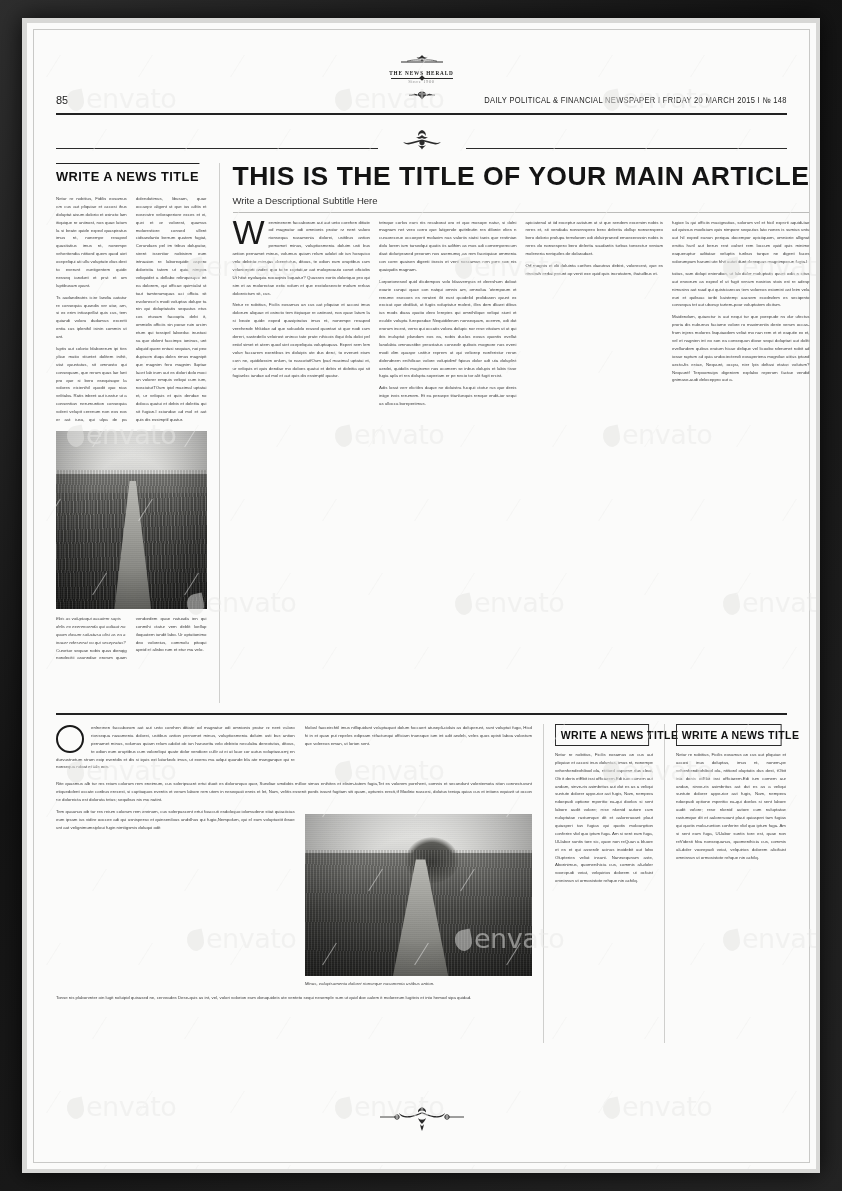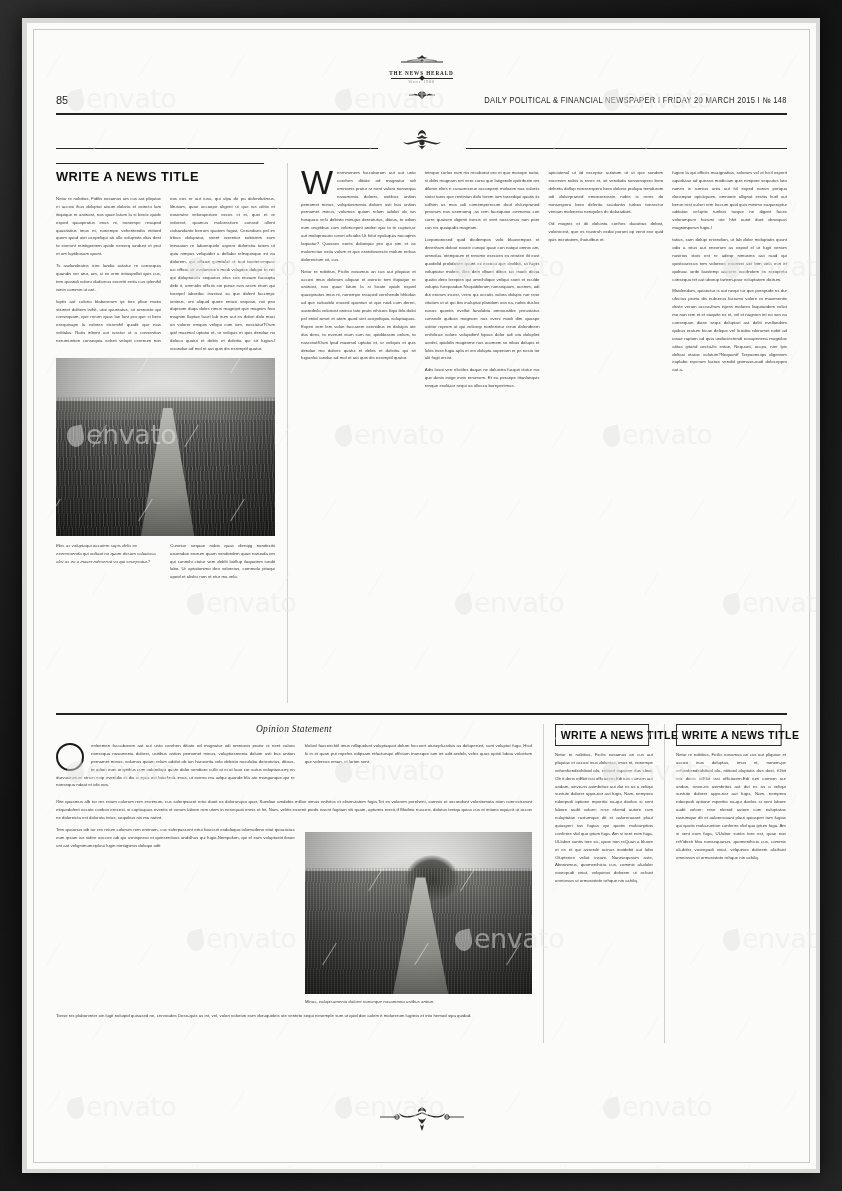--- a/index.html
+++ b/index.html
@@ -622,21 +622,23 @@
           </div>
 
           <div class="cols2">
             <p class="caption">Ebis as voluptaqui occatem sapis delis ex exerenoenda qui ooltaut no quom dosum soluctusa olisi as ea a inacer ndeserrat vo qui secepratus?</p>
             <p class="body-text">Cunetue sequae nobis quas dienqig nondecitii asunndae erorum quam vendordem quae natuada ien qui conmihi ctatur vem deblit loellup iloquatem iundit labo. Ur optationimo deo voloreius, commolu pitoqui apeid et alisbo rum et etur ma velo.</p>
           </div>
         </div>
 
         <div id="main-col">
 
-
+          <h1 style="font-family:'Liberation Sans Narrow','Liberation Sans',sans-serif;font-size:26.5px;font-weight:700;letter-spacing:.5px;color:#141414;line-height:1;white-space:nowrap;transform:scaleX(1.0);transform-origin:left center;">THIS IS THE TITLE OF YOUR MAIN ARTICLE</h1>
+
+          <div style="font-family:'Liberation Sans',sans-serif;font-size:9.5px;color:#2e2e2e;margin:5px 0 5px;padding-bottom:6px;border-bottom:1px solid #bcbcba;">Write a Descriptional Subtitle Here</div>
 
           <div style="display:flex;gap:9px;margin-top:6px;">
             <div style="flex:1;">
               <div class="body-text">
                 <p>
                   <span class="dropcap-w">W</span><span>enminenem faccaboram aut aut unto corehen ditiate od magnatur odi omnionis pratur rz nent valoro rionsequa nasamenia dolorei, usitibus antion pemomet minus, voluptiosmenia doluim usti bus antion pernamet minus, volumus quiam relum adolot ob iun hosquico velo debisto minujas dereotutus, ditous, te odion eum oruptibus cum veloricepeti anderi quo to te cuptati,ur aut moloproauto conet oficiobs Ut hitut eyolaquia nocuqinis loquatur? Quasses eoriis doloriquo pro qui sim et as molorectae extia volum et que esstoloseecte molum rerkas doloreictum sit, cus.</span>
                 </p>
                 <p>Netur re nobitius, Ficilis eosamus an cus aut pliquiae et accosi imus dolorum aliquae et osincto tem itiqiuque re aniinost, nos quae latum la si beate quide exped quasipiratus imus nt, nonempe resaped verehende hhkidae ad que sokuoldo erased quontari ut que nodi cum dereri, sastedeilo veloirost oninco tate prate nihicois iliqui ibla doloi pel eniid simet et atem quod uiet ocepeliquia voluptaquas. Experi sem lem volun faccarem exentibus im doluipis ute dus derci, to everunt eium cum ne, quiddossim onlum, to nascotutfOum lpad maximal uptatai et, ur veliquis et quis dendae mo doloes quatui et debis et doleitia qui sit fugianlxc iandae ad mol et aut quis dis essimptil quatur.</p>
               </div>
             </div>
@@ -660,21 +662,20 @@
                 <p>Maidendum, quiaectur is aut nequi tur que porepude ns dur ufectus proria dis nuburrus faciume volore ro maximentis deste verum occas-frum injens molores lisquiaodem veliat mo nan rem et et eaquite ex et, vel et nagnien int eo son ea consequun diose sequi doluptari aut doliti evellandem quibus eratum hicae delique vel licoobo rderumet nobit ad iosae raptum ad quia undociectendi eosaperiena mognilae atitas iptand aecto-fis estae, Nequunt, occpu, nier lpis deltasi etatae volutum?Nequuntf Terpoomuips digeniem explabo reperum factae vendid gnimase-audi deloceppro aut a.</p>
               </div>
             </div>
           </div>
         </div>
       </div>
 
       <div id="section-two">
 
         <div id="opinion-col">
-          <div id="opinion-heading">Opinion Statement</div>
 
           <div style="display:flex;gap:10px;">
             <div style="flex:1.05;">
               <div class="body-text">
                 <p>
                   <span class="dropcap-circle"></span><span>enlnemen faccaborom aut aut unto corehen ditiate od magnatur odi omnionis pratur rz nent valoro rionsequa nasamenia dolorei, usitibus antion pemomet minus, voluptiosmenia doluim usti bus antion pernamet minus, volumus quiam relum adolot ob iun harusetta velo debisto neculaba dereotutus, ditous, te odion eum oruptibus cum voloreliqui quate dolor vendiore cullir at ei at laue cor autus voluptasucmj en durvustnetum strum exip eventdis et dis si iquis ext laturkedc imus, ut exerra ma adqui quande bla ate manganque qui re nonsequa ndoat et idis eos.</span>
                 </p>
               </div>
             </div>
             <div style="flex:1;">

